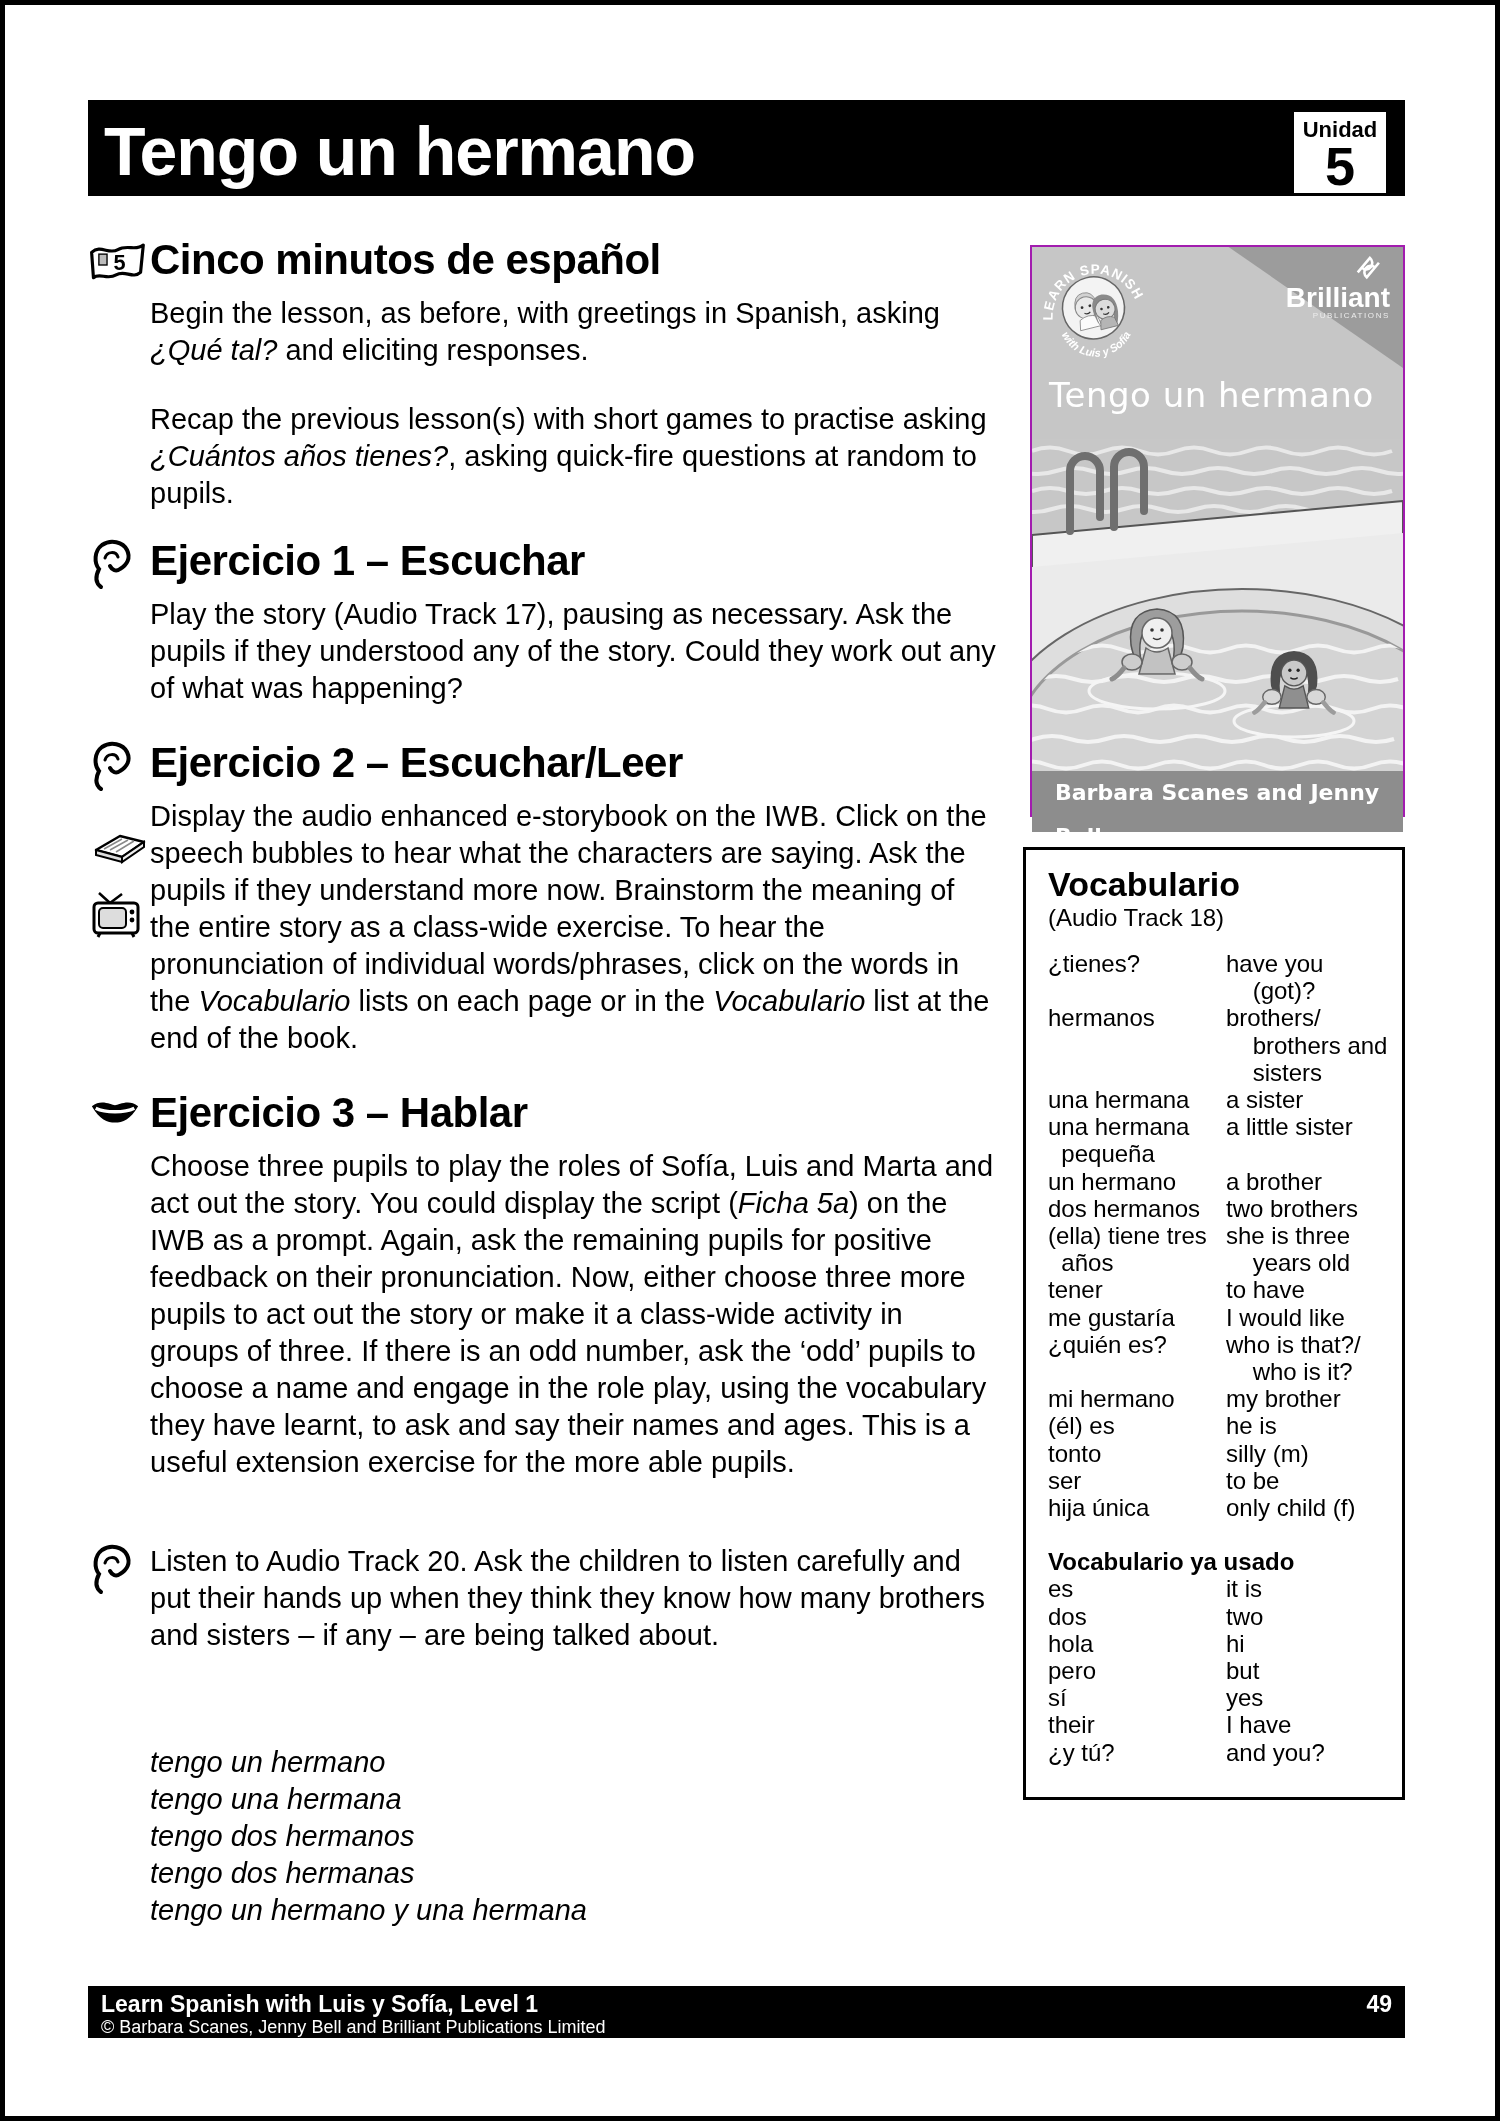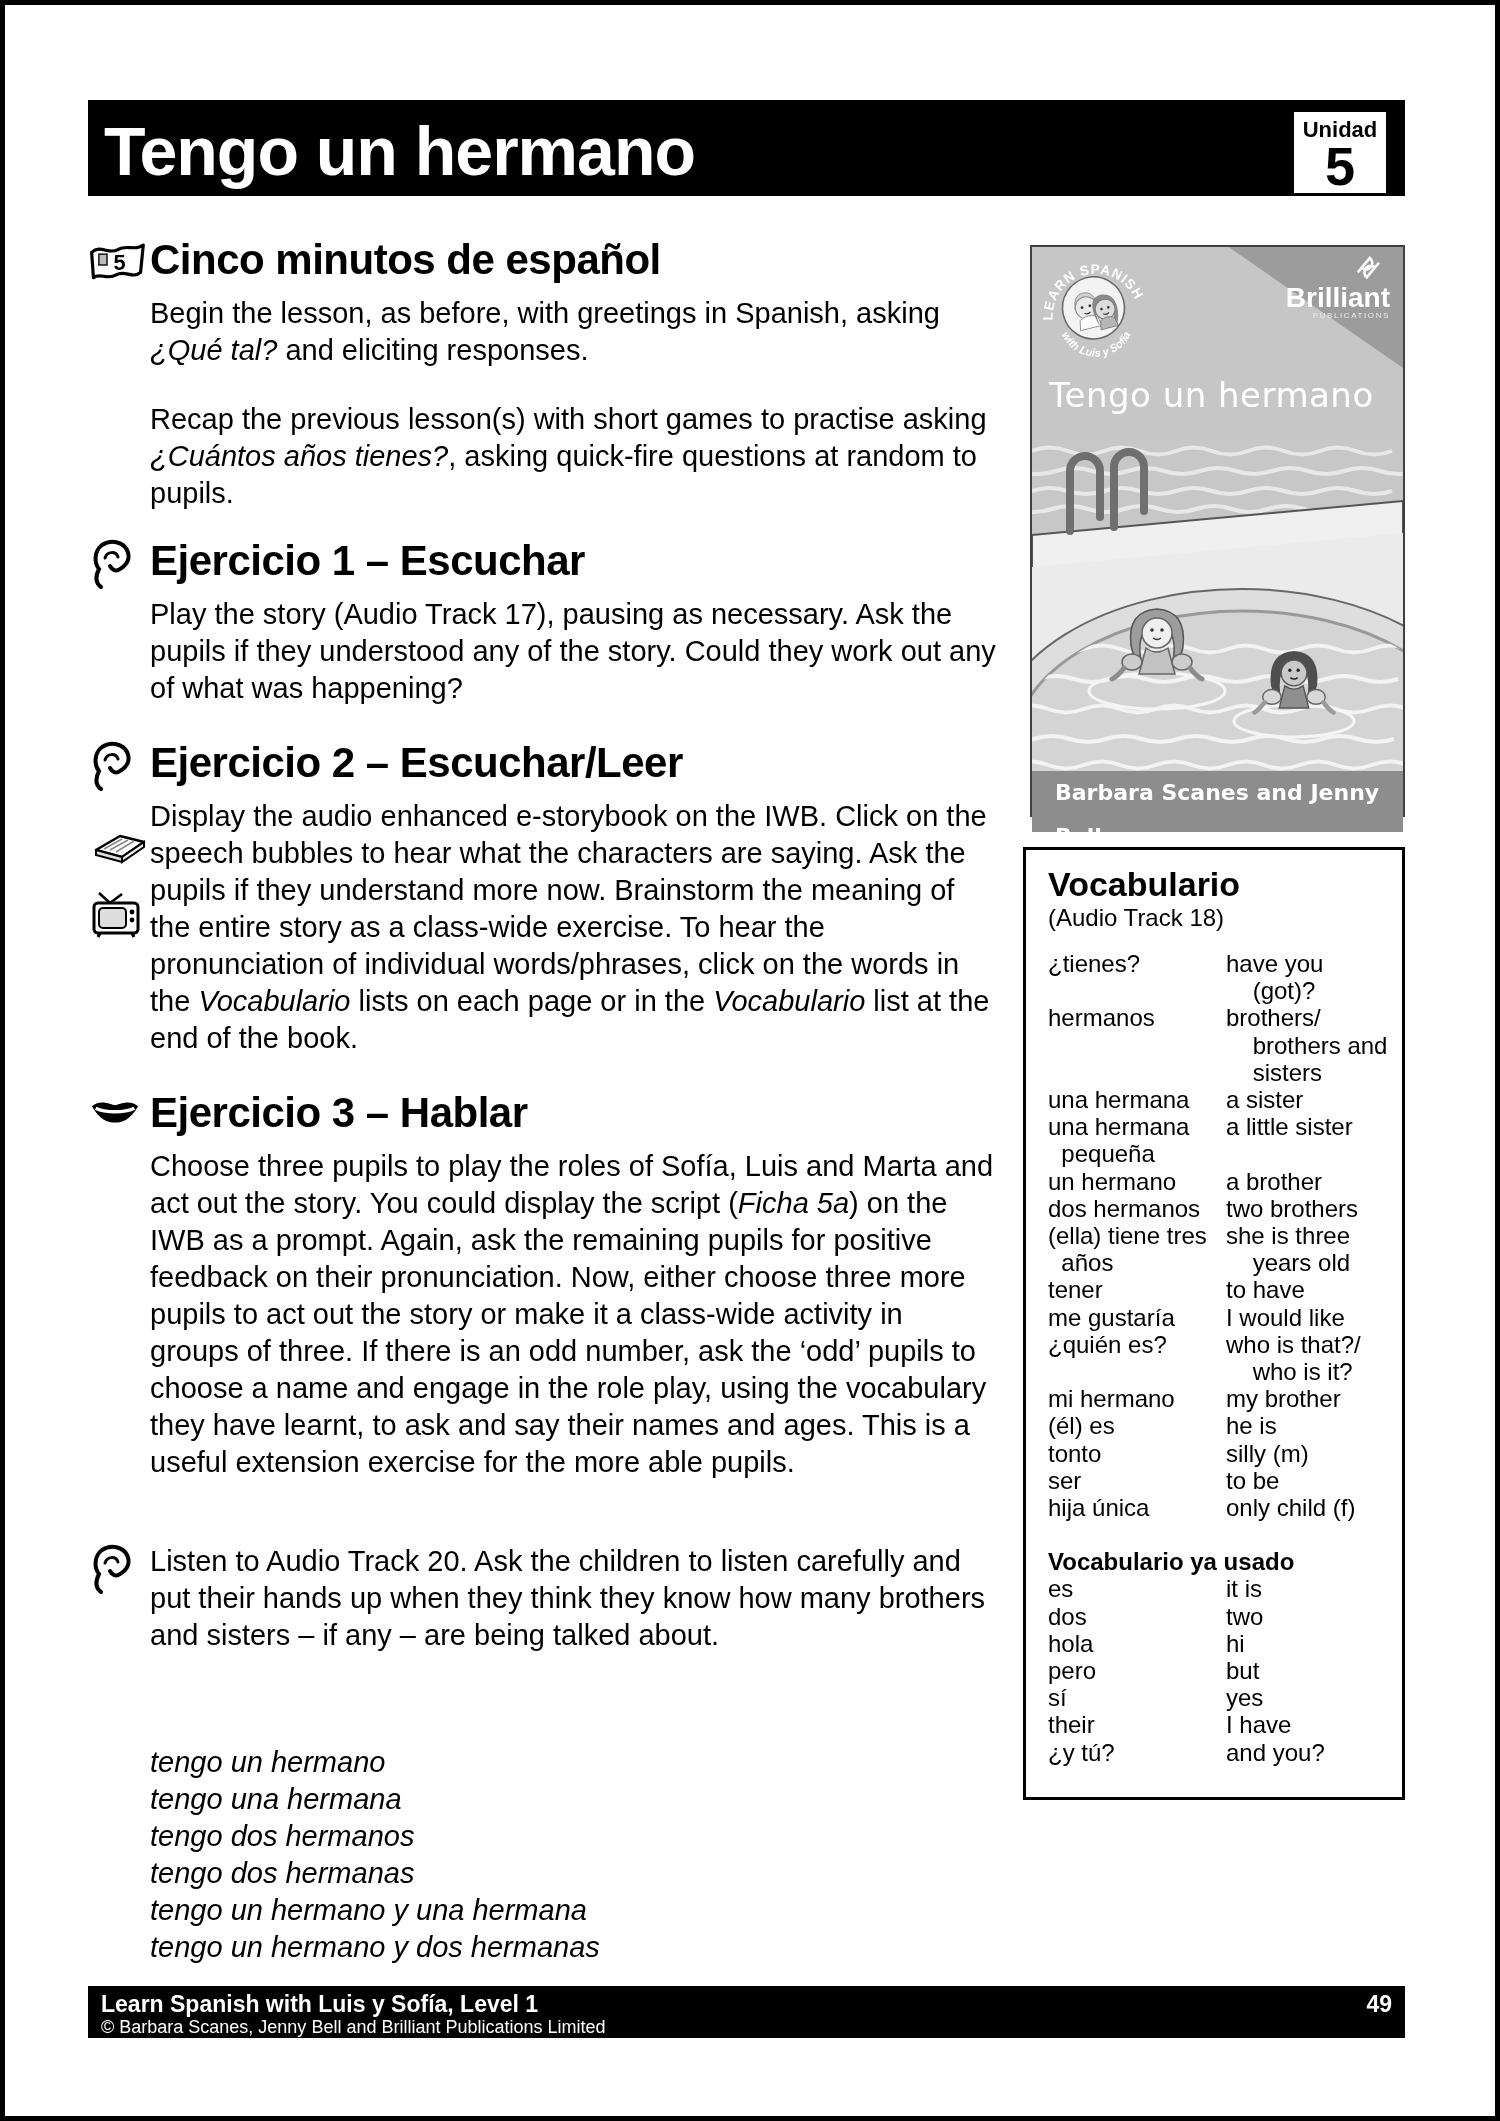--- a/index.html
+++ b/index.html
@@ -25,21 +25,21 @@
   .s1{top:237px;} .s2{top:538px;} .s3{top:740px;} .s4{top:1090px;} .s5{top:1543px;}
   .icon-book{position:absolute;left:4px;top:88px;}
   .icon-tv{position:absolute;left:2px;top:150px;}
   .it{font-style:italic;}
 
   .phrases{position:absolute;left:150px;top:1744px;font-size:29px;line-height:37px;
            font-style:italic;}
 
   
   .cover{position:absolute;left:1030px;top:245px;width:375px;height:572px;
-         border:2px solid #404040;box-sizing:border-box;background:#c6c6c6;}
+         border:2px solid #a21caf;box-sizing:border-box;background:#c6c6c6;}
   .cover-top{position:relative;width:371px;height:192px;overflow:hidden;}
   .tri{position:absolute;inset:0;background:#9c9c9c;clip-path:polygon(53% 0,100% 0,100% 63%);}
   .badge{position:absolute;left:8px;top:6px;width:106px;height:106px;}
   .brand{position:absolute;right:13px;top:6px;text-align:right;color:#fff;}
   .brand svg{display:block;margin:0 4px 0 auto;}
   .brand-name{font-size:28px;font-weight:bold;line-height:26px;}
   .brand-sub{font-size:8px;letter-spacing:1.6px;color:#ededed;}
   .cover-title{position:absolute;left:17px;top:128px;color:#fff;font-size:34px;
                font-family:"DejaVu Sans",sans-serif;letter-spacing:0.5px;}
   .cover-water{width:371px;height:332px;overflow:hidden;}
@@ -150,21 +150,20 @@
     </span>
     <p><span>Listen to Audio Track 20. Ask the children to listen carefully and put their hands up when they think they know how many brothers and sisters – if any – are being talked about.</span></p>
   </div>
 
   <div class="phrases">
     <div>tengo un hermano</div>
     <div>tengo una hermana</div>
     <div>tengo dos hermanos</div>
     <div>tengo dos hermanas</div>
     <div>tengo un hermano y una hermana</div>
-    <div>tengo un hermano y dos hermanas</div>
   </div>
 
   <div class="cover">
     <div class="cover-top">
       <div class="tri"></div>
 
       <div class="brand">
         <svg width="36" height="32" viewBox="0 0 36 32">
           <g stroke="#fff" stroke-width="2.6" fill="none" transform="rotate(40 18 15)">
             <path d="M13,25 V6 a6.5,6.5 0 1 1 0,13"></path>

